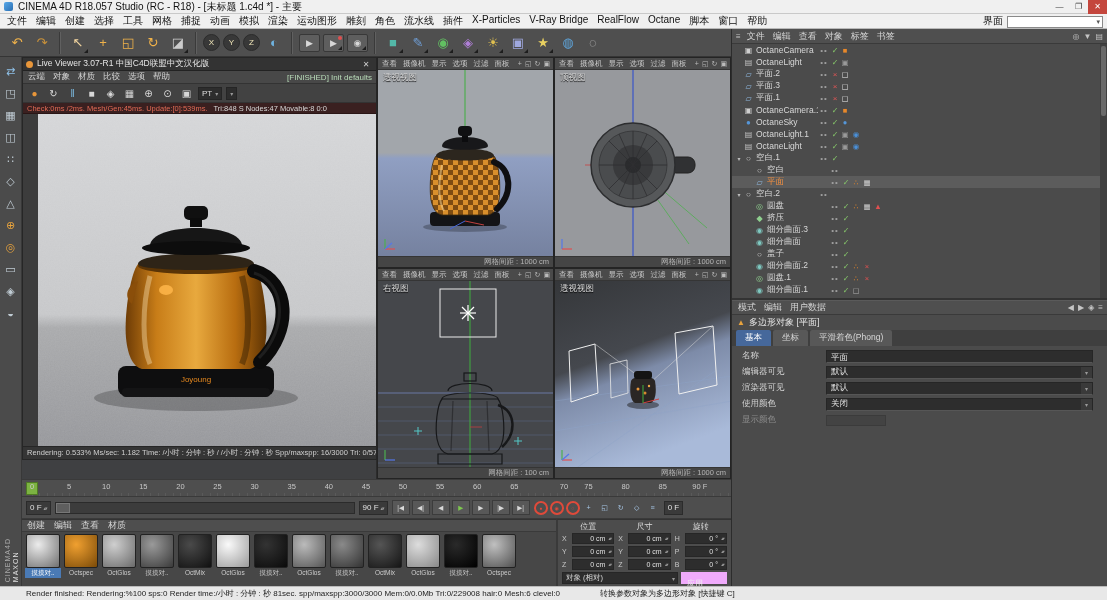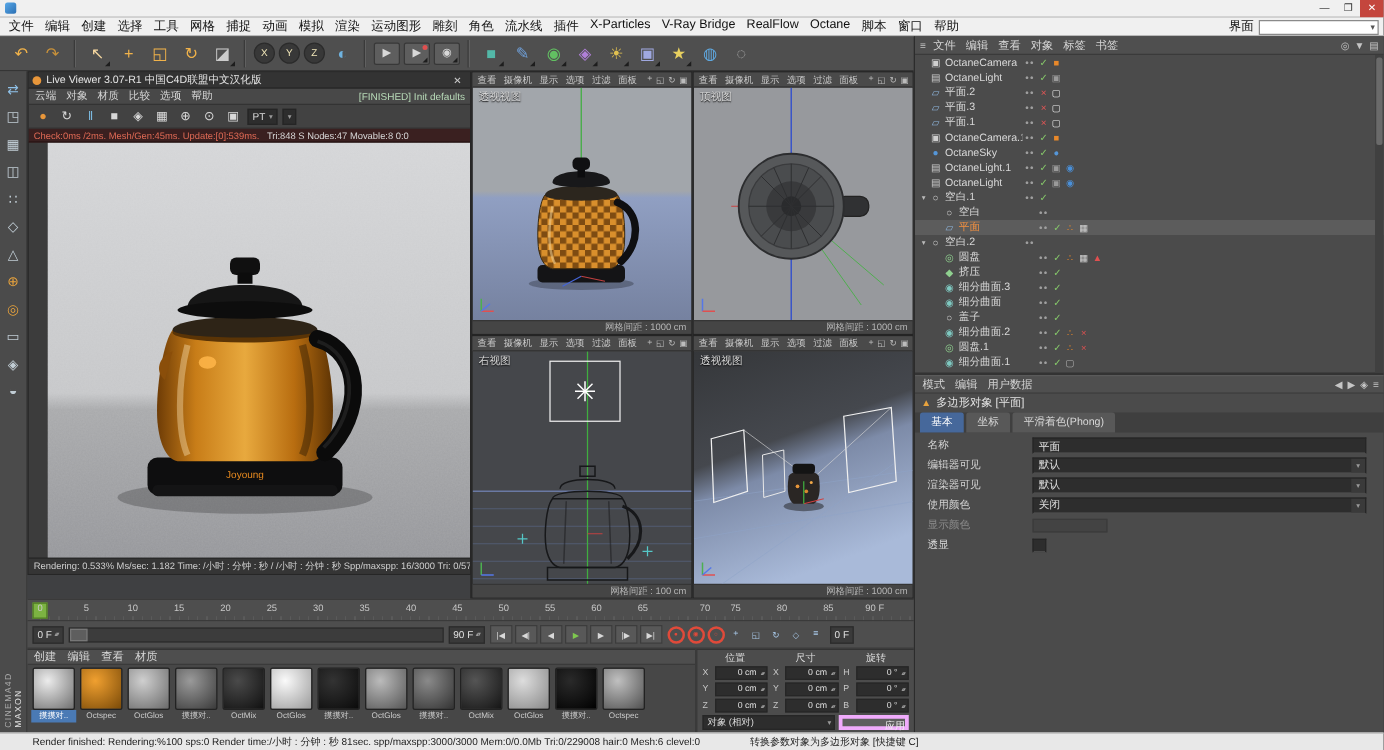--- a/index.html
+++ b/index.html
@@ -155,34 +155,35 @@
   .co-title{height:11px;line-height:11px;text-align:center;font-size:8px;color:#ddd;}
   .co-row{height:13px;display:flex;align-items:center;gap:2px;padding:0 2px;}
   .co-axis{width:8px;font-size:7px;color:#c8c8c8;}
   .co-field{flex:1;height:11px;background:#2d2d2d;border:1px solid #262626;display:flex;align-items:center;}
   .co-val{flex:1;text-align:right;font-size:7px;color:#e0e0e0;padding-right:1px;white-space:nowrap;}
   .co-spin{width:7px;font-size:4.5px;color:#999;text-align:center;letter-spacing:-1px;}
   #co-footer{display:flex;gap:3px;padding:1px 2px 0 2px;align-items:center;}
   #co-mode{flex:1;height:12px;background:#2d2d2d;border:1px solid #262626;display:flex;align-items:center;}
   #co-mode .v{flex:1;font-size:7.5px;color:#ddd;padding-left:3px;white-space:nowrap;}
   #co-mode .arr{font-size:6px;color:#999;padding-right:2px;}
-  #co-apply{width:56px;height:12px;background:#5e5e5e;border:3px solid #f0abfc;font-size:8px;color:#eee;text-align:right;line-height:11px;}
+  #co-apply{width:46px;height:12px;background:#5e5e5e;border:6px solid #f0abfc;font-size:8px;color:#eee;text-align:left;line-height:11px;}
 
   
   #statusbar{left:0;top:586px;width:1107px;height:14px;background:#e8e8e8;border-top:1px solid #bbb;display:flex;align-items:center;}
   #sb-render{font-size:8px;color:#222;padding-left:26px;white-space:nowrap;}
   #sb-hint{font-size:8px;color:#222;padding-left:40px;white-space:nowrap;}
 </style>
 </head>
 <body>
 
 <div id="app">
 
   <div id="titlebar" class="abs">
     <div id="win-icon"></div>
+    <div id="win-title">CINEMA 4D R18.057 Studio (RC - R18) - [未标题 1.c4d *] - 主要</div>
     <div id="win-btns">
       <div class="win-btn">—</div>
       <div class="win-btn">❐</div>
       <div class="win-btn close">✕</div>
     </div>
   </div>
 
   <div id="menubar" class="abs">
     <div id="mb-items">
         <span class="mi">文件</span>
@@ -858,24 +859,20 @@
           <span class="am-label">使用颜色</span>
           <div class="am-select">
             <span class="v">关闭</span>
             <span class="arr">▾</span>
           </div>
         </div>
         <div class="am-row dis">
           <span class="am-label">显示颜色</span>
           <div class="am-swatch"></div>
         </div>
-        <div class="am-row">
-          <span class="am-label">透显</span>
-          <div class="am-check"></div>
-        </div>
       </div>
   </div>
 
   <div id="ruler" class="abs">
     <div id="playhead"></div>
     <div id="ruler-ticks">
         <span class="tick" style="left: 10px;">0</span>
         <span class="tick" style="left: 47.1px;">5</span>
         <span class="tick" style="left: 84.2px;">10</span>
         <span class="tick" style="left: 121.3px;">15</span>

